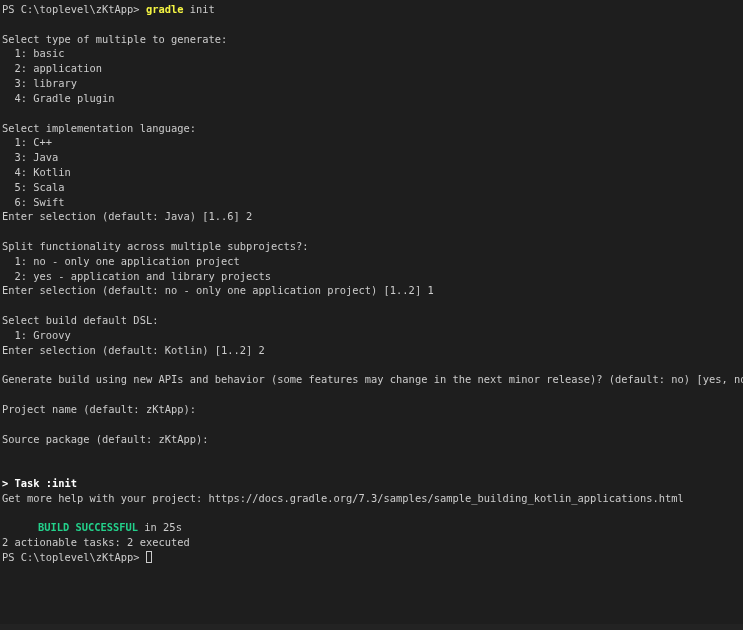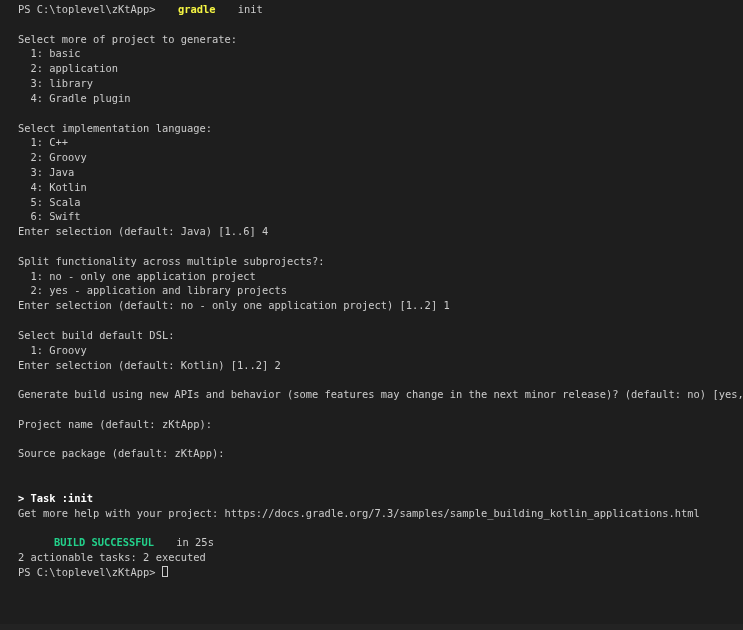--- a/index.html
+++ b/index.html
@@ -24,21 +24,21 @@
   .line {
     height: 14.82px;
     line-height: 14.82px;
     font-size: 10.4px;
     letter-spacing: 0px;
     color: #cccccc;
     white-space: pre;
     font-family: "DejaVu Sans Mono", monospace;
   }
   .blank { color: transparent; }
-  .seg { white-space: pre; margin-left: 16px; }
+  .seg { white-space: pre; }
   .c-white   { color: #cccccc; }
   .c-yellow  { color: #f5f543; font-weight: bold; }
   .c-green   { color: #23d18b; font-weight: bold; padding-left: 36px; }
   .c-bold    { color: #ffffff; font-weight: bold; text-align: right; }
   .cursor {
     display: inline-block;
     width: 6.05px;
     height: 11.5px;
     vertical-align: -1.5px;
     box-sizing: border-box;
@@ -54,34 +54,33 @@
     background: #232323;
   }
 </style>
 </head>
 <body>
 
 <div id="terminal">
   <div id="line-container">
       <div class="line"><span class="seg c-white">PS C:\toplevel\zKtApp&gt; </span><span class="seg c-yellow">gradle</span><span class="seg c-white"> init</span></div>
       <div class="line"><span class="seg c-white blank"> </span></div>
-      <div class="line"><span class="seg c-white">Select more of project to generate:</span></div>
+      <div class="line"><span class="seg c-white">Select type of multiple to generate:</span></div>
       <div class="line"><span class="seg c-white">  1: basic</span></div>
       <div class="line"><span class="seg c-white">  2: application</span></div>
       <div class="line"><span class="seg c-white">  3: library</span></div>
       <div class="line"><span class="seg c-white">  4: Gradle plugin</span></div>
       <div class="line"><span class="seg c-white blank"> </span></div>
       <div class="line"><span class="seg c-white">Select implementation language:</span></div>
       <div class="line"><span class="seg c-white">  1: C++</span></div>
-      <div class="line"><span class="seg c-white">  2: Groovy</span></div>
       <div class="line"><span class="seg c-white">  3: Java</span></div>
       <div class="line"><span class="seg c-white">  4: Kotlin</span></div>
       <div class="line"><span class="seg c-white">  5: Scala</span></div>
       <div class="line"><span class="seg c-white">  6: Swift</span></div>
-      <div class="line"><span class="seg c-white">Enter selection (default: Java) [1..6] 4</span></div>
+      <div class="line"><span class="seg c-white">Enter selection (default: Java) [1..6] 2</span></div>
       <div class="line"><span class="seg c-white blank"> </span></div>
       <div class="line"><span class="seg c-white">Split functionality across multiple subprojects?:</span></div>
       <div class="line"><span class="seg c-white">  1: no - only one application project</span></div>
       <div class="line"><span class="seg c-white">  2: yes - application and library projects</span></div>
       <div class="line"><span class="seg c-white">Enter selection (default: no - only one application project) [1..2] 1</span></div>
       <div class="line"><span class="seg c-white blank"> </span></div>
       <div class="line"><span class="seg c-white">Select build default DSL:</span></div>
       <div class="line"><span class="seg c-white">  1: Groovy</span></div>
       <div class="line"><span class="seg c-white">Enter selection (default: Kotlin) [1..2] 2</span></div>
       <div class="line"><span class="seg c-white blank"> </span></div>

